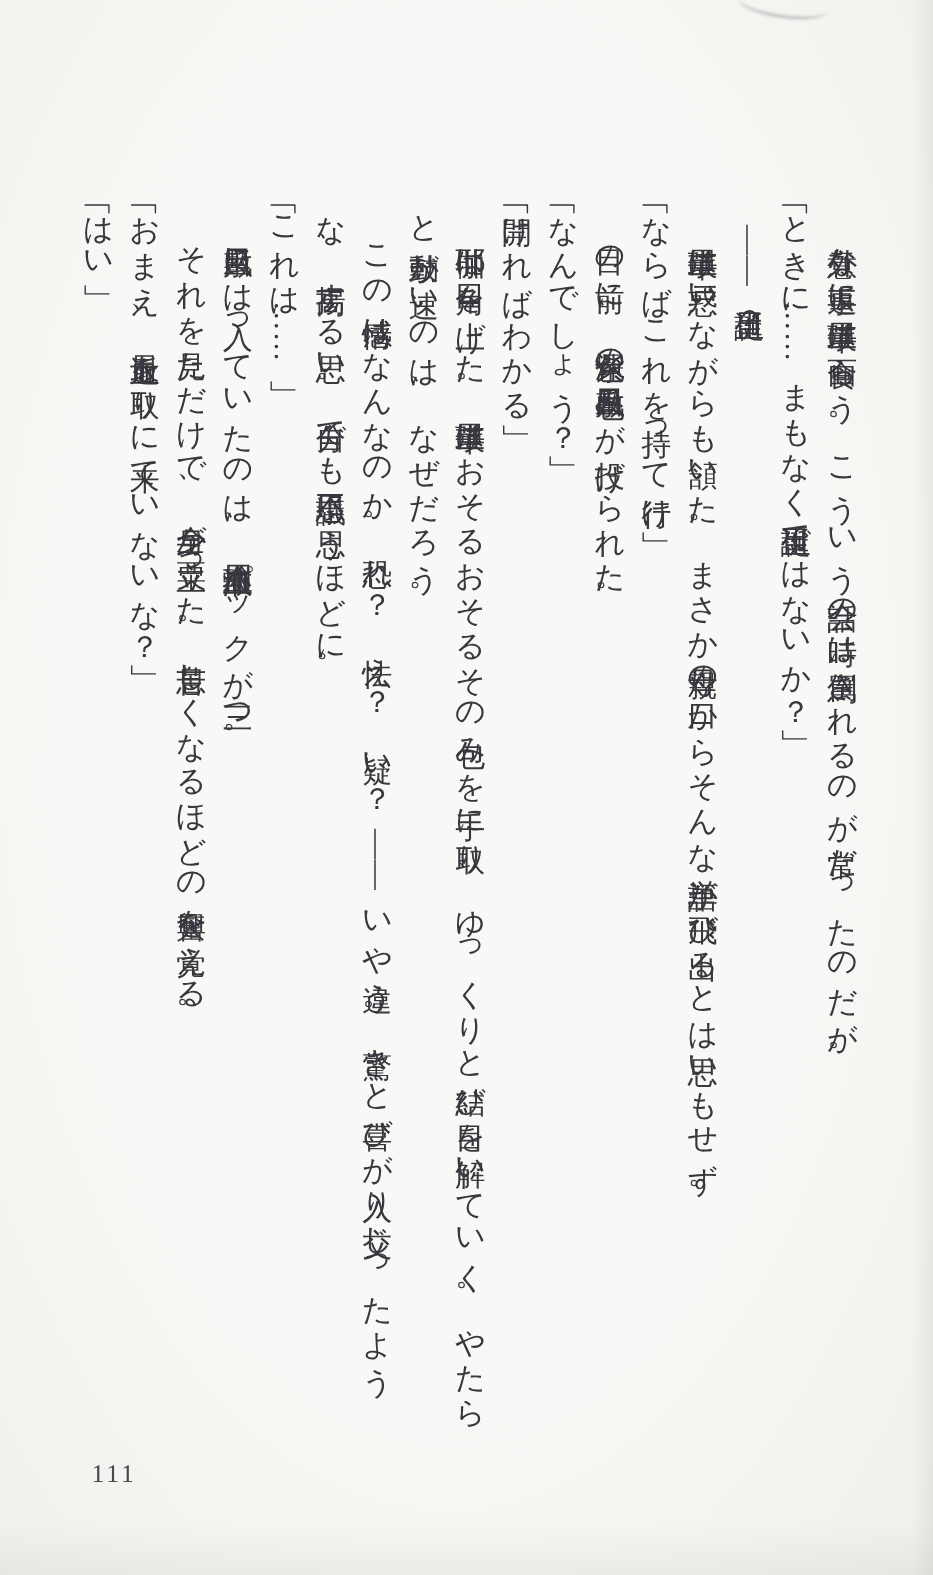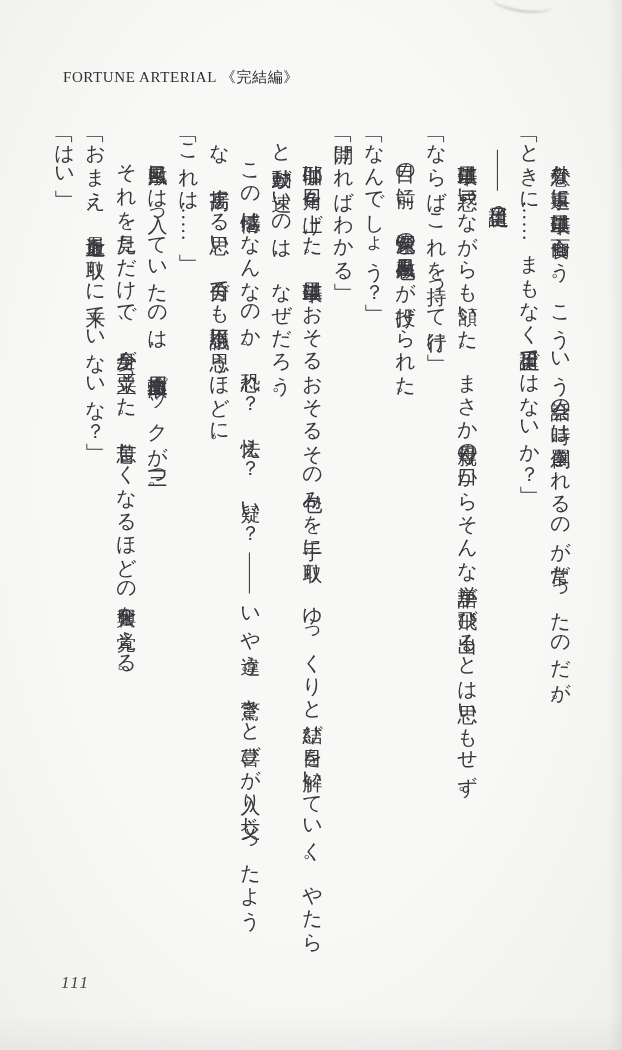--- a/index.html
+++ b/index.html
@@ -18,21 +18,21 @@
   .body-text{
     position:absolute;top:130px;right:46px;height:818px;width:540px;
     writing-mode:vertical-rl;-webkit-writing-mode:vertical-rl;
     font-size:20px;line-height:1.55;color:#37373d;
     letter-spacing:.5px;
   }
   .body-text p{margin:0;padding:0;}
   .body-text p.indent{text-indent:1em;}
   .page-number{
     position:absolute;left:61px;top:973px;
-    font-size:17px;font-style:italic;color:#46464c;letter-spacing:2px;
+    font-size:17px;color:#46464c;letter-spacing:2px;
   }
   .smudge-tr{
     position:absolute;right:70px;top:-6px;width:60px;height:16px;
     border-bottom:2px solid rgba(90,90,95,.35);
     border-radius:50%;transform:rotate(8deg);
     filter:blur(1px);
   }
   .shade-bottom{
     position:absolute;left:0;bottom:0;width:100%;height:36px;
     background:linear-gradient(to bottom, rgba(0,0,0,0) 0%, rgba(120,120,118,.08) 100%);
@@ -43,21 +43,20 @@
   }
 </style>
 </head>
 <body>
 
 <div class="page">
   <div class="smudge-tr"></div>
   <div class="shade-right"></div>
   <div class="shade-bottom"></div>
 
-  <div class="running-header">FORTUNE ARTERIAL 《完結編》</div>
 
   <div class="body-text">
       <p class="para indent">意外な返事に瑛里華は面食らう。こういう会話の時は罵倒されるのが常だったのだが。</p>
       <p class="para">「ときに……まもなく誕生日ではないか？」</p>
       <p class="para indent">――誕生日？</p>
       <p class="para indent">瑛里華は戸惑いながらも頷いた。まさか母親の口からそんな単語が飛び出るとは思いもせず。</p>
       <p class="para">「ならばこれを持って行け」</p>
       <p class="para indent">目の前に、深紫色の風呂敷包みが投げられた。</p>
       <p class="para">「なんでしょう？」</p>
       <p class="para">「開ければわかる」</p>

